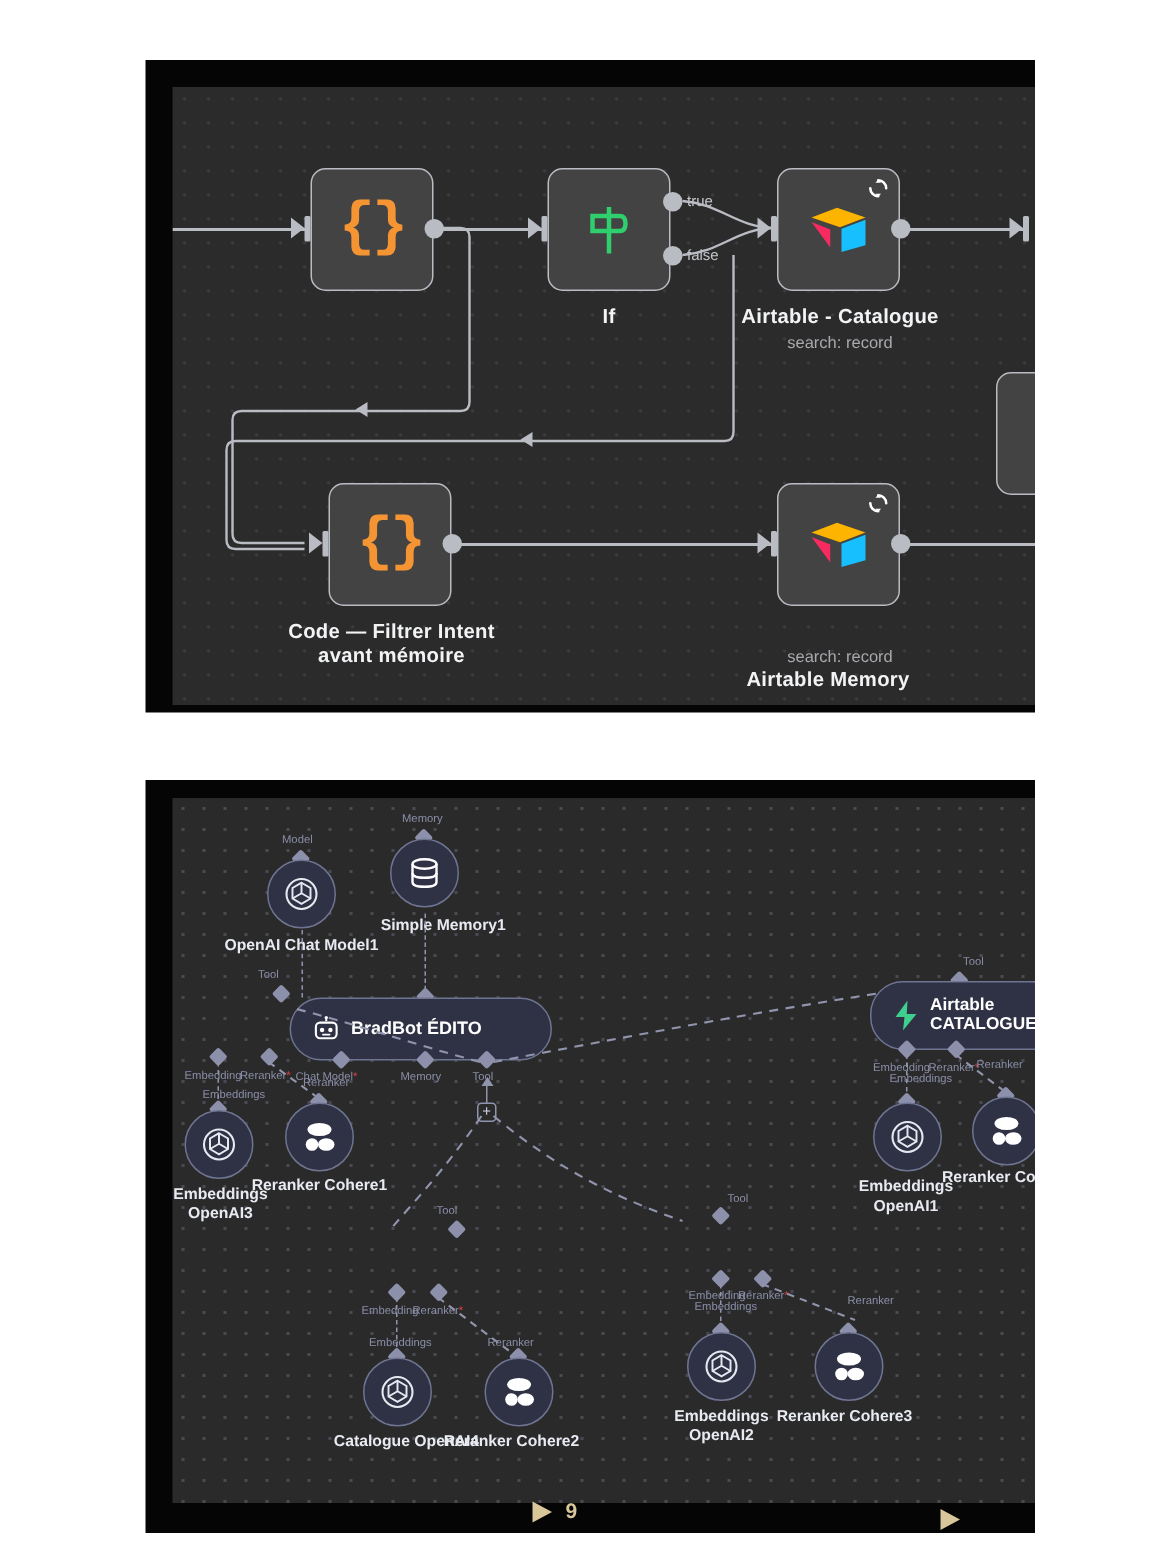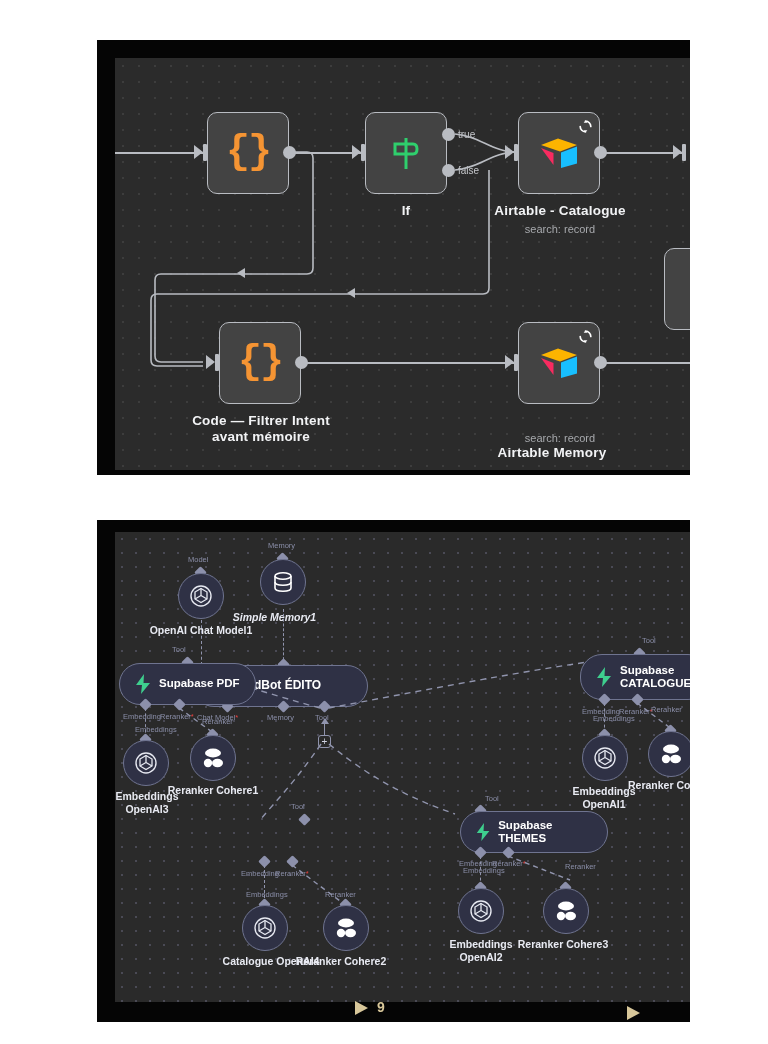--- a/index.html
+++ b/index.html
@@ -310,21 +310,21 @@
 
       <span class="conn-lbl" style="left:153px; top:9px;">Memory</span>
       <div class="diamond" style="left:163px; top:22px;"></div>
       <div class="nn-circle" style="left:145px; top:27px;">
         <svg width="22" height="24" viewBox="0 0 22 24">
           <ellipse cx="11" cy="6" rx="8" ry="3.2" fill="none" stroke="#fff" stroke-width="1.6"></ellipse>
           <path d="M3 6 V18 Q3 21.2 11 21.2 Q19 21.2 19 18 V6" fill="none" stroke="#fff" stroke-width="1.6"></path>
           <path d="M3 12 Q3 15.2 11 15.2 Q19 15.2 19 12" fill="none" stroke="#fff" stroke-width="1.6"></path>
         </svg>
       </div>
-      <div class="nn-name" style="left:102px; top:79px; width:115px;font-style:italic;">Simple Memory1</div>
+      <div class="nn-name" style="left:123px; top:79px; width:115px;">Simple Memory1</div>
       <div class="dashv" style="left:168px; top:77px; height:56px;"></div>
 
       <div class="diamond" style="left:164px; top:128px;"></div>
       <div class="nn-pill" style="left:78px; top:133px; width:175px;">
         <svg width="19" height="19" viewBox="0 0 22 22">
           <path d="M11 1.5 V4.5" stroke="#fff" stroke-width="1.5"></path>
           <circle cx="11" cy="1.6" r="1.3" fill="#fff"></circle>
           <rect x="3" y="5.5" width="16" height="12" rx="3.2" fill="none" stroke="#fff" stroke-width="1.6"></rect>
           <circle cx="7.8" cy="11.2" r="1.7" fill="#fff"></circle>
           <circle cx="14.2" cy="11.2" r="1.7" fill="#fff"></circle>
@@ -345,26 +345,20 @@
 
       <svg style="position:absolute; left:0; top:0; width:575px; height:470px; overflow:visible;">
         <path d="M205 176 C 160 164, 120 150, 80 140" fill="none" stroke="#9094ad" stroke-width="1.4" stroke-dasharray="6 5"></path>
         <path d="M214 176 C 300 160, 400 140, 500 126" fill="none" stroke="#9094ad" stroke-width="1.4" stroke-dasharray="6 5"></path>
         <path d="M206 212 C 180 250, 160 270, 145 288" fill="none" stroke="#9094ad" stroke-width="1.4" stroke-dasharray="6 5"></path>
         <path d="M214 212 C 260 250, 300 268, 340 282" fill="none" stroke="#9094ad" stroke-width="1.4" stroke-dasharray="6 5"></path>
       </svg>
 
       <span class="conn-lbl" style="left:57px; top:113px;">Tool</span>
       <div class="diamond" style="left:68px; top:126px;"></div>
-      <div class="nn-pill" style="left:4px; top:131px; width:137px;">
-        <svg width="18" height="20" viewBox="0 0 18 20">
-          <path d="M10 0 L2 11 H8 L7 20 L16 9 H9.5 Z" fill="#3ecf8e"></path>
-        </svg>
-        <span class="pill-text">Supabase PDF</span>
-      </div>
       <div class="diamond" style="left:26px; top:168px;"></div>
       <div class="diamond" style="left:60px; top:168px;"></div>
       <span class="conn-lbl" style="left:8px; top:180px;">Embedding</span>
       <span class="conn-lbl req" style="left:45px; top:180px;">Reranker</span>
       <span class="conn-lbl" style="left:20px; top:193px;">Embeddings</span>
       <span class="conn-lbl" style="left:87px; top:185px;">Reranker</span>
       <div class="dashv" style="left:30px; top:176px; height:30px;"></div>
       <svg style="position:absolute; left:60px; top:174px; width:60px; height:36px; overflow:visible;">
         <path d="M4 2 L40 28" fill="none" stroke="#9094ad" stroke-width="1.4" stroke-dasharray="5 4"></path>
       </svg>
@@ -387,21 +381,21 @@
         </svg>
       </div>
       <div class="nn-name" style="left:50px; top:252px; width:96px;">Reranker Cohere1</div>
 
       <span class="conn-lbl" style="left:527px; top:104px;">Tool</span>
       <div class="diamond" style="left:520px; top:117px;"></div>
       <div class="nn-pill" style="left:465px; top:122px; width:130px; height:46px;">
         <svg width="18" height="20" viewBox="0 0 18 20">
           <path d="M10 0 L2 11 H8 L7 20 L16 9 H9.5 Z" fill="#3ecf8e"></path>
         </svg>
-        <span class="pill-text">Supabase
+        <span class="pill-text">Airtable
 CATALOGUE</span>
       </div>
       <div class="diamond" style="left:485px; top:163px;"></div>
       <div class="diamond" style="left:518px; top:163px;"></div>
       <span class="conn-lbl" style="left:467px; top:175px;">Embedding</span>
       <span class="conn-lbl req" style="left:504px; top:175px;">Reranker</span>
       <span class="conn-lbl" style="left:478px; top:182px;">Embeddings</span>
       <span class="conn-lbl" style="left:536px; top:173px;">Reranker</span>
       <div class="dashv" style="left:489px; top:171px; height:30px;"></div>
       <svg style="position:absolute; left:518px; top:169px; width:50px; height:34px; overflow:visible;">
@@ -453,26 +447,20 @@
         <svg width="24" height="22" viewBox="0 0 24 22">
           <ellipse cx="12" cy="6" rx="8" ry="4.4" fill="#fff"></ellipse>
           <circle cx="7" cy="16" r="4.2" fill="#fff"></circle>
           <ellipse cx="16.5" cy="16" rx="5.5" ry="4.2" fill="#fff"></ellipse>
         </svg>
       </div>
       <div class="nn-name" style="left:172px; top:423px; width:108px;">Reranker Cohere2</div>
 
       <span class="conn-lbl" style="left:370px; top:262px;">Tool</span>
       <div class="diamond" style="left:361px; top:274px;"></div>
-      <div class="nn-pill" style="left:345px; top:279px; width:148px;">
-        <svg width="18" height="20" viewBox="0 0 18 20">
-          <path d="M10 0 L2 11 H8 L7 20 L16 9 H9.5 Z" fill="#3ecf8e"></path>
-        </svg>
-        <span class="pill-text">Supabase THEMES</span>
-      </div>
       <div class="diamond" style="left:361px; top:316px;"></div>
       <div class="diamond" style="left:389px; top:316px;"></div>
       <span class="conn-lbl" style="left:344px; top:327px;">Embedding</span>
       <span class="conn-lbl req" style="left:377px; top:327px;">Reranker</span>
       <span class="conn-lbl" style="left:348px; top:334px;">Embeddings</span>
       <span class="conn-lbl" style="left:450px; top:330px;">Reranker</span>
       <div class="dashv" style="left:365px; top:324px; height:30px;"></div>
       <svg style="position:absolute; left:389px; top:322px; width:80px; height:36px; overflow:visible;">
         <path d="M4 2 L66 26" fill="none" stroke="#9094ad" stroke-width="1.4" stroke-dasharray="5 4"></path>
       </svg>

